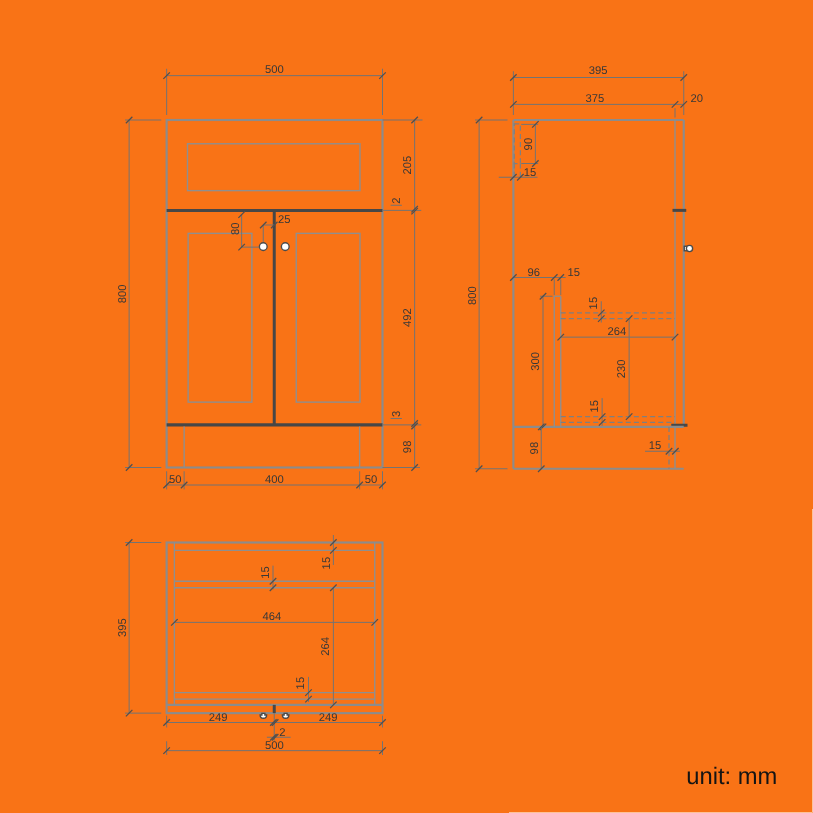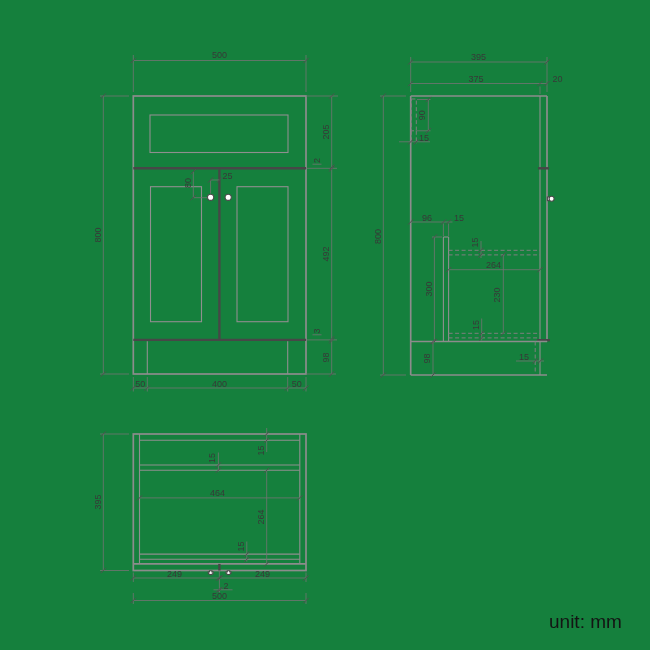--- a/index.html
+++ b/index.html
@@ -1,16 +1,16 @@
 <!DOCTYPE html>
 <html><head>
 <meta charset="utf-8">
 <style>
   html,body{margin:0;padding:0;background:#ffffff;}
-  .stage{width:650px;height:650px;position:relative;background:#15803d;overflow:hidden;}
+  .stage{width:650px;height:650px;position:relative;background:#f97316;overflow:hidden;}
   svg text{font:9px "Liberation Sans", sans-serif;fill:#383838;text-anchor:middle;dominant-baseline:central;}
   svg text.unit{font:19px "Liberation Sans", sans-serif;fill:#141414;text-anchor:start;}
   .b{stroke:#8c8c8c;stroke-width:1.7;fill:none;}
   .p{stroke:#8f8f8f;stroke-width:1.1;fill:none;}
   .h{stroke:#474747;stroke-width:2.4;fill:none;}
   .d{stroke:#7f7f7f;stroke-width:1;fill:none;stroke-dasharray:4 2.5;}
   .k{stroke:#4a4a4a;stroke-width:1.1;fill:#ffffff;}
   g.dims line{stroke:#737373;stroke-width:.8;fill:none;}
   #tick line{stroke:#4f4f4f;stroke-width:1;}
 </style>

